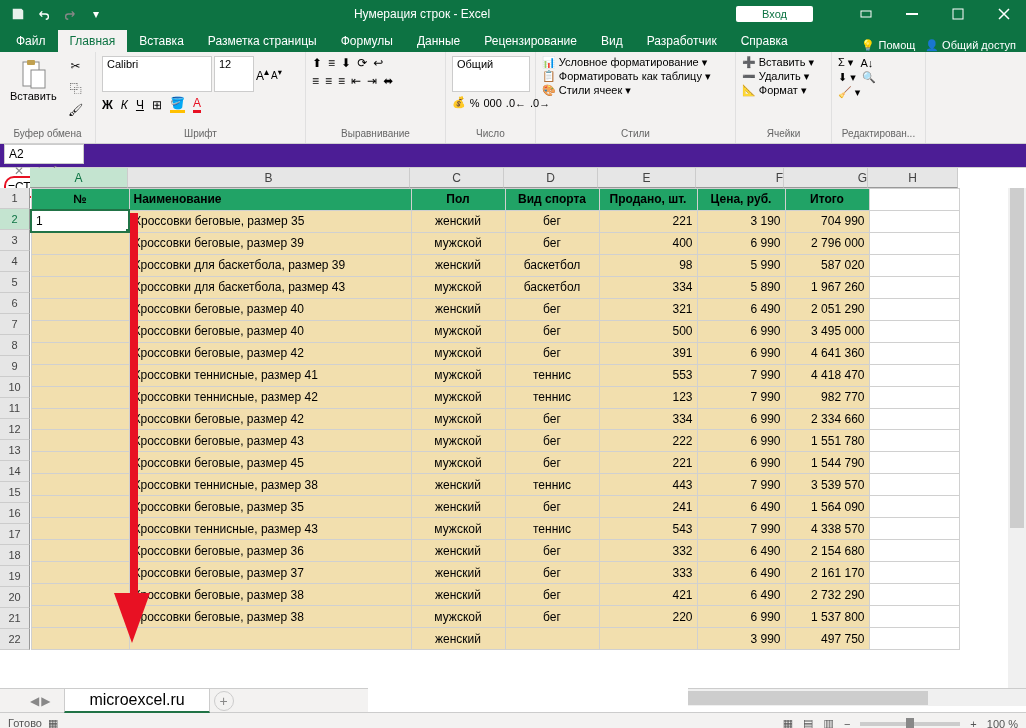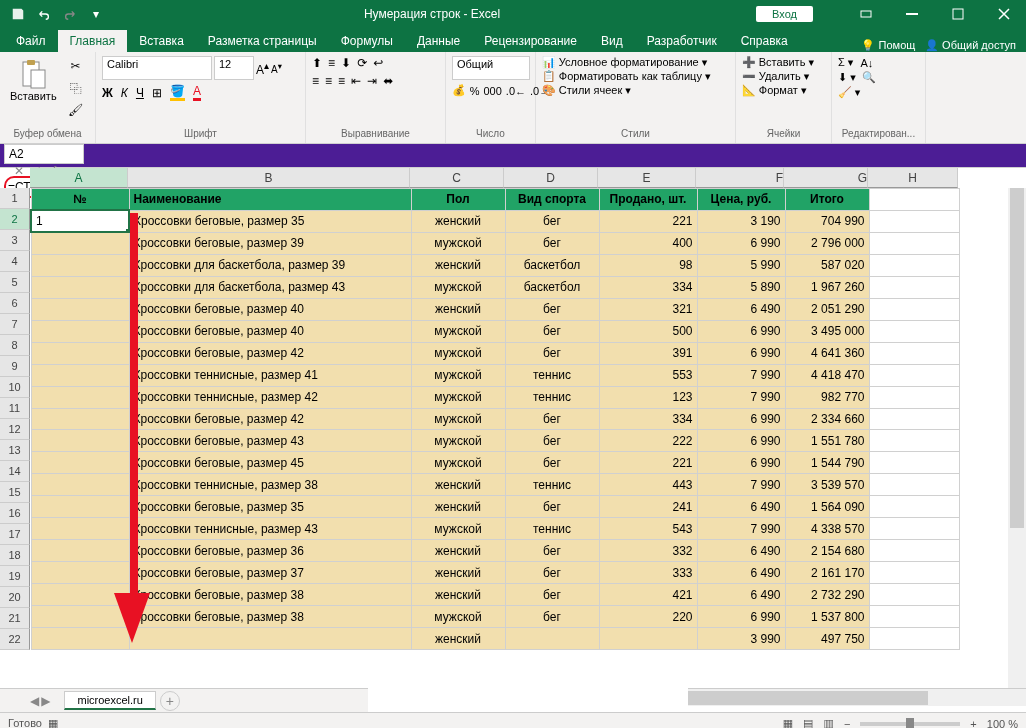--- a/index.html
+++ b/index.html
@@ -4,39 +4,39 @@
 <style>
 * { margin: 0; padding: 0; box-sizing: border-box; font-family: 'Segoe UI', Tahoma, sans-serif; }
 body { background: #fff; font-size: 12px; overflow: hidden; width: 1026px; height: 728px; }
 
 .title-bar { height: 28px; background: #0d7343; display: flex; align-items: center; color: #fff; }
 .qat { display: flex; gap: 2px; padding-left: 6px; }
 .qat .qbtn { width: 24px; height: 24px; display: flex; align-items: center; justify-content: center; cursor: pointer; }
 .title-text { flex: 1; text-align: center; font-size: 12px; }
 .win-controls { display: flex; gap: 1px; }
 .win-btn { width: 45px; height: 28px; display: flex; align-items: center; justify-content: center; cursor: pointer; }
-.login-btn { background: #fff; color: #0d7343; padding: 2px 16px; font-size: 11px; margin-right: 30px; border-radius: 2px; }
+.login-btn { background: #fff; color: #0d7343; padding: 2px 26px; font-size: 11px; margin-right: 30px; border-radius: 2px; }
 
 .ribbon-tabs { height: 24px; background: #0d7343; display: flex; color: #fff; font-size: 12px; padding-left: 4px; align-items: flex-end; }
 .tab { padding: 4px 12px; cursor: pointer; }
 .tab.active { background: #f3f2f1; color: #0d7343; }
 .tab.file { color: #fff; margin-top: 28px; }
 .tab-right { margin-left: auto; display: flex; gap: 10px; padding-right: 10px; align-items: center; color: #fff; }
 .tab-right span { font-size: 11px; }
 
 .ribbon { height: 92px; background: #f3f2f1; border-bottom: 1px solid #d0d0d0; display: flex; }
 .ribbon-group { border-right: 1px solid #e0e0e0; padding: 4px 6px; display: flex; flex-direction: column; justify-content: space-between; }
 .group-label { font-size: 10px; color: #666; text-align: center; padding-top: 2px; }
 .group-content { display: flex; gap: 4px; flex: 1; align-items: flex-start; }
 .big-btn { display: flex; flex-direction: column; align-items: center; padding: 2px 4px; cursor: pointer; }
 .big-btn .ico { width: 32px; height: 32px; }
 .small-btns { display: flex; flex-direction: column; gap: 2px; }
 .small-btn { width: 22px; height: 20px; display: flex; align-items: center; justify-content: center; cursor: pointer; }
 .font-row { display: flex; gap: 2px; align-items: center; }
-.font-select { border: 1px solid #ccc; background: #fff; padding: 1px 4px; font-size: 11px; height: 24px; }
+.font-select { border: 1px solid #ccc; background: #fff; padding: 1px 4px; font-size: 11px; height: 36px; }
 
 .formula-bar { height: 24px; display: flex; align-items: flex-start; border-bottom: 1px solid #d0d0d0; background: #4c1d95; padding: 0 4px; flex-direction: column; }
 .name-box { width: 80px; border: 1px solid #ccc; padding: 2px 4px; font-size: 12px; }
 .fb-btns { display: flex; gap: 8px; padding: 0 10px; color: #888; }
 .fb-input-wrap { flex: 1; position: relative; }
 .fb-input { width: 100%; border: none; padding: 2px 4px; font-size: 12px; outline: none; }
 .formula-highlight { position: absolute; border: 2px solid #e81123; border-radius: 10px; top: -2px; left: 0; width: 104px; height: 22px; pointer-events: none; }
 
 .sheet-area { position: relative; overflow: hidden; height: 520px; }
 .col-headers { display: flex; margin-left: 30px; }
@@ -65,21 +65,21 @@
 .colF { width: 88px; text-align: right; }
 .colG { width: 84px; text-align: right; }
 .colH { width: 90px; }
 
 .arrow-overlay { position: absolute; left: 128px; top: 45px; width: 12px; height: 430px; pointer-events: none; z-index: 10; }
 .arrow-line { width: 8px; height: 380px; background: #e81123; margin: 0 auto; }
 .arrow-head { width: 0; height: 0; border-left: 18px solid transparent; border-right: 18px solid transparent; border-top: 50px solid #e81123; margin-left: -14px; }
 
 .sheet-tabs { height: 24px; background: #f3f2f1; border-top: 1px solid #ccc; display: flex; align-items: center; padding-left: 30px; gap: 4px; }
 .nav-arrows { display: flex; gap: 2px; color: #888; padding-right: 10px; }
-.sheet-tab { background: #fff; border: 1px solid #ccc; border-bottom: 2px solid #217346; padding: 2px 12px; font-size: 11px; cursor: pointer; }
+.sheet-tab { background: #fff; border: 1px solid #ccc; border-bottom: 2px solid #217346; padding: 2px 24px; font-size: 16px; cursor: pointer; }
 .add-sheet { width: 20px; height: 20px; border: 1px solid #ccc; border-radius: 50%; display: flex; align-items: center; justify-content: center; font-size: 14px; color: #888; cursor: pointer; }
 
 .status-bar { height: 22px; background: #f3f2f1; border-top: 1px solid #ccc; display: flex; align-items: center; padding: 0 8px; font-size: 11px; color: #555; justify-content: space-between; }
 .status-right { display: flex; align-items: center; gap: 10px; }
 .zoom-slider { width: 100px; height: 4px; background: #ccc; position: relative; }
 .zoom-thumb { width: 8px; height: 12px; background: #888; position: absolute; left: 46px; top: -4px; }
 
 .scroll-h { height: 18px; background: #f0f0f0; border-top: 1px solid #ccc; margin-left: 320px; position: relative; }
 .scroll-h-thumb { position: absolute; left: 0; width: 240px; height: 14px; background: #cdcdcd; top: 2px; }
 .scroll-v { width: 18px; position: absolute; right: 0; top: 20px; bottom: 0; background: #f0f0f0; }

